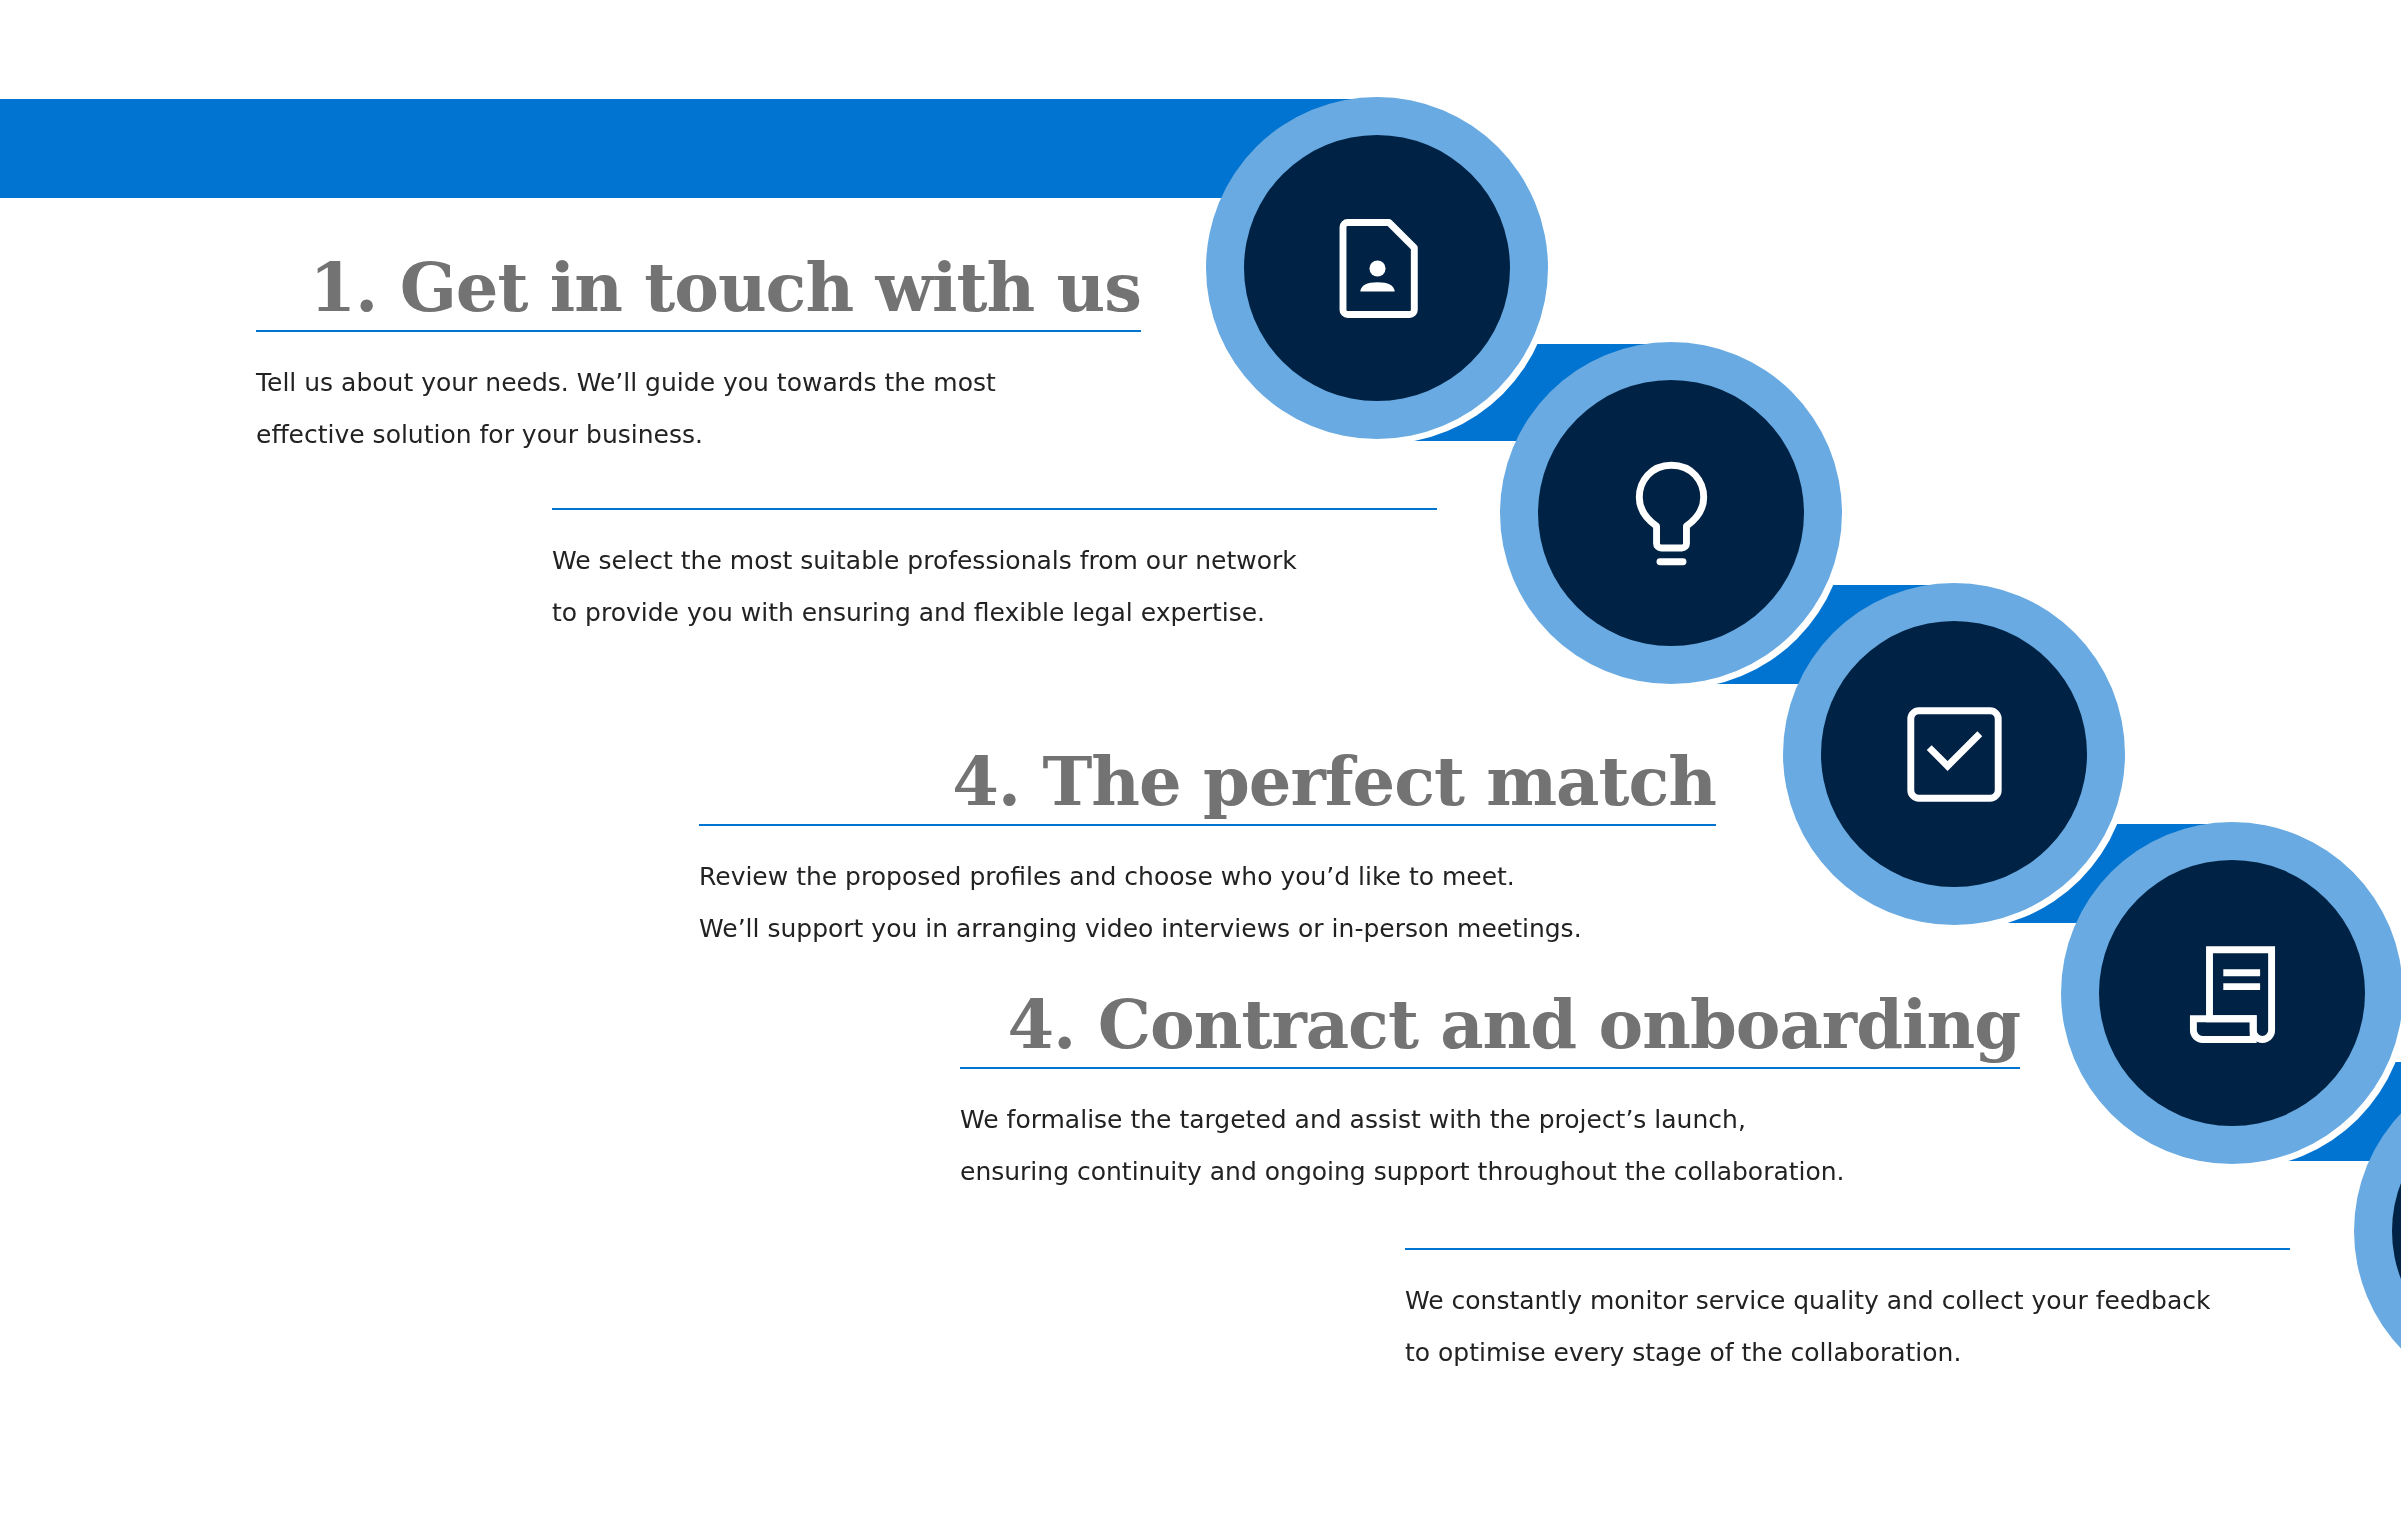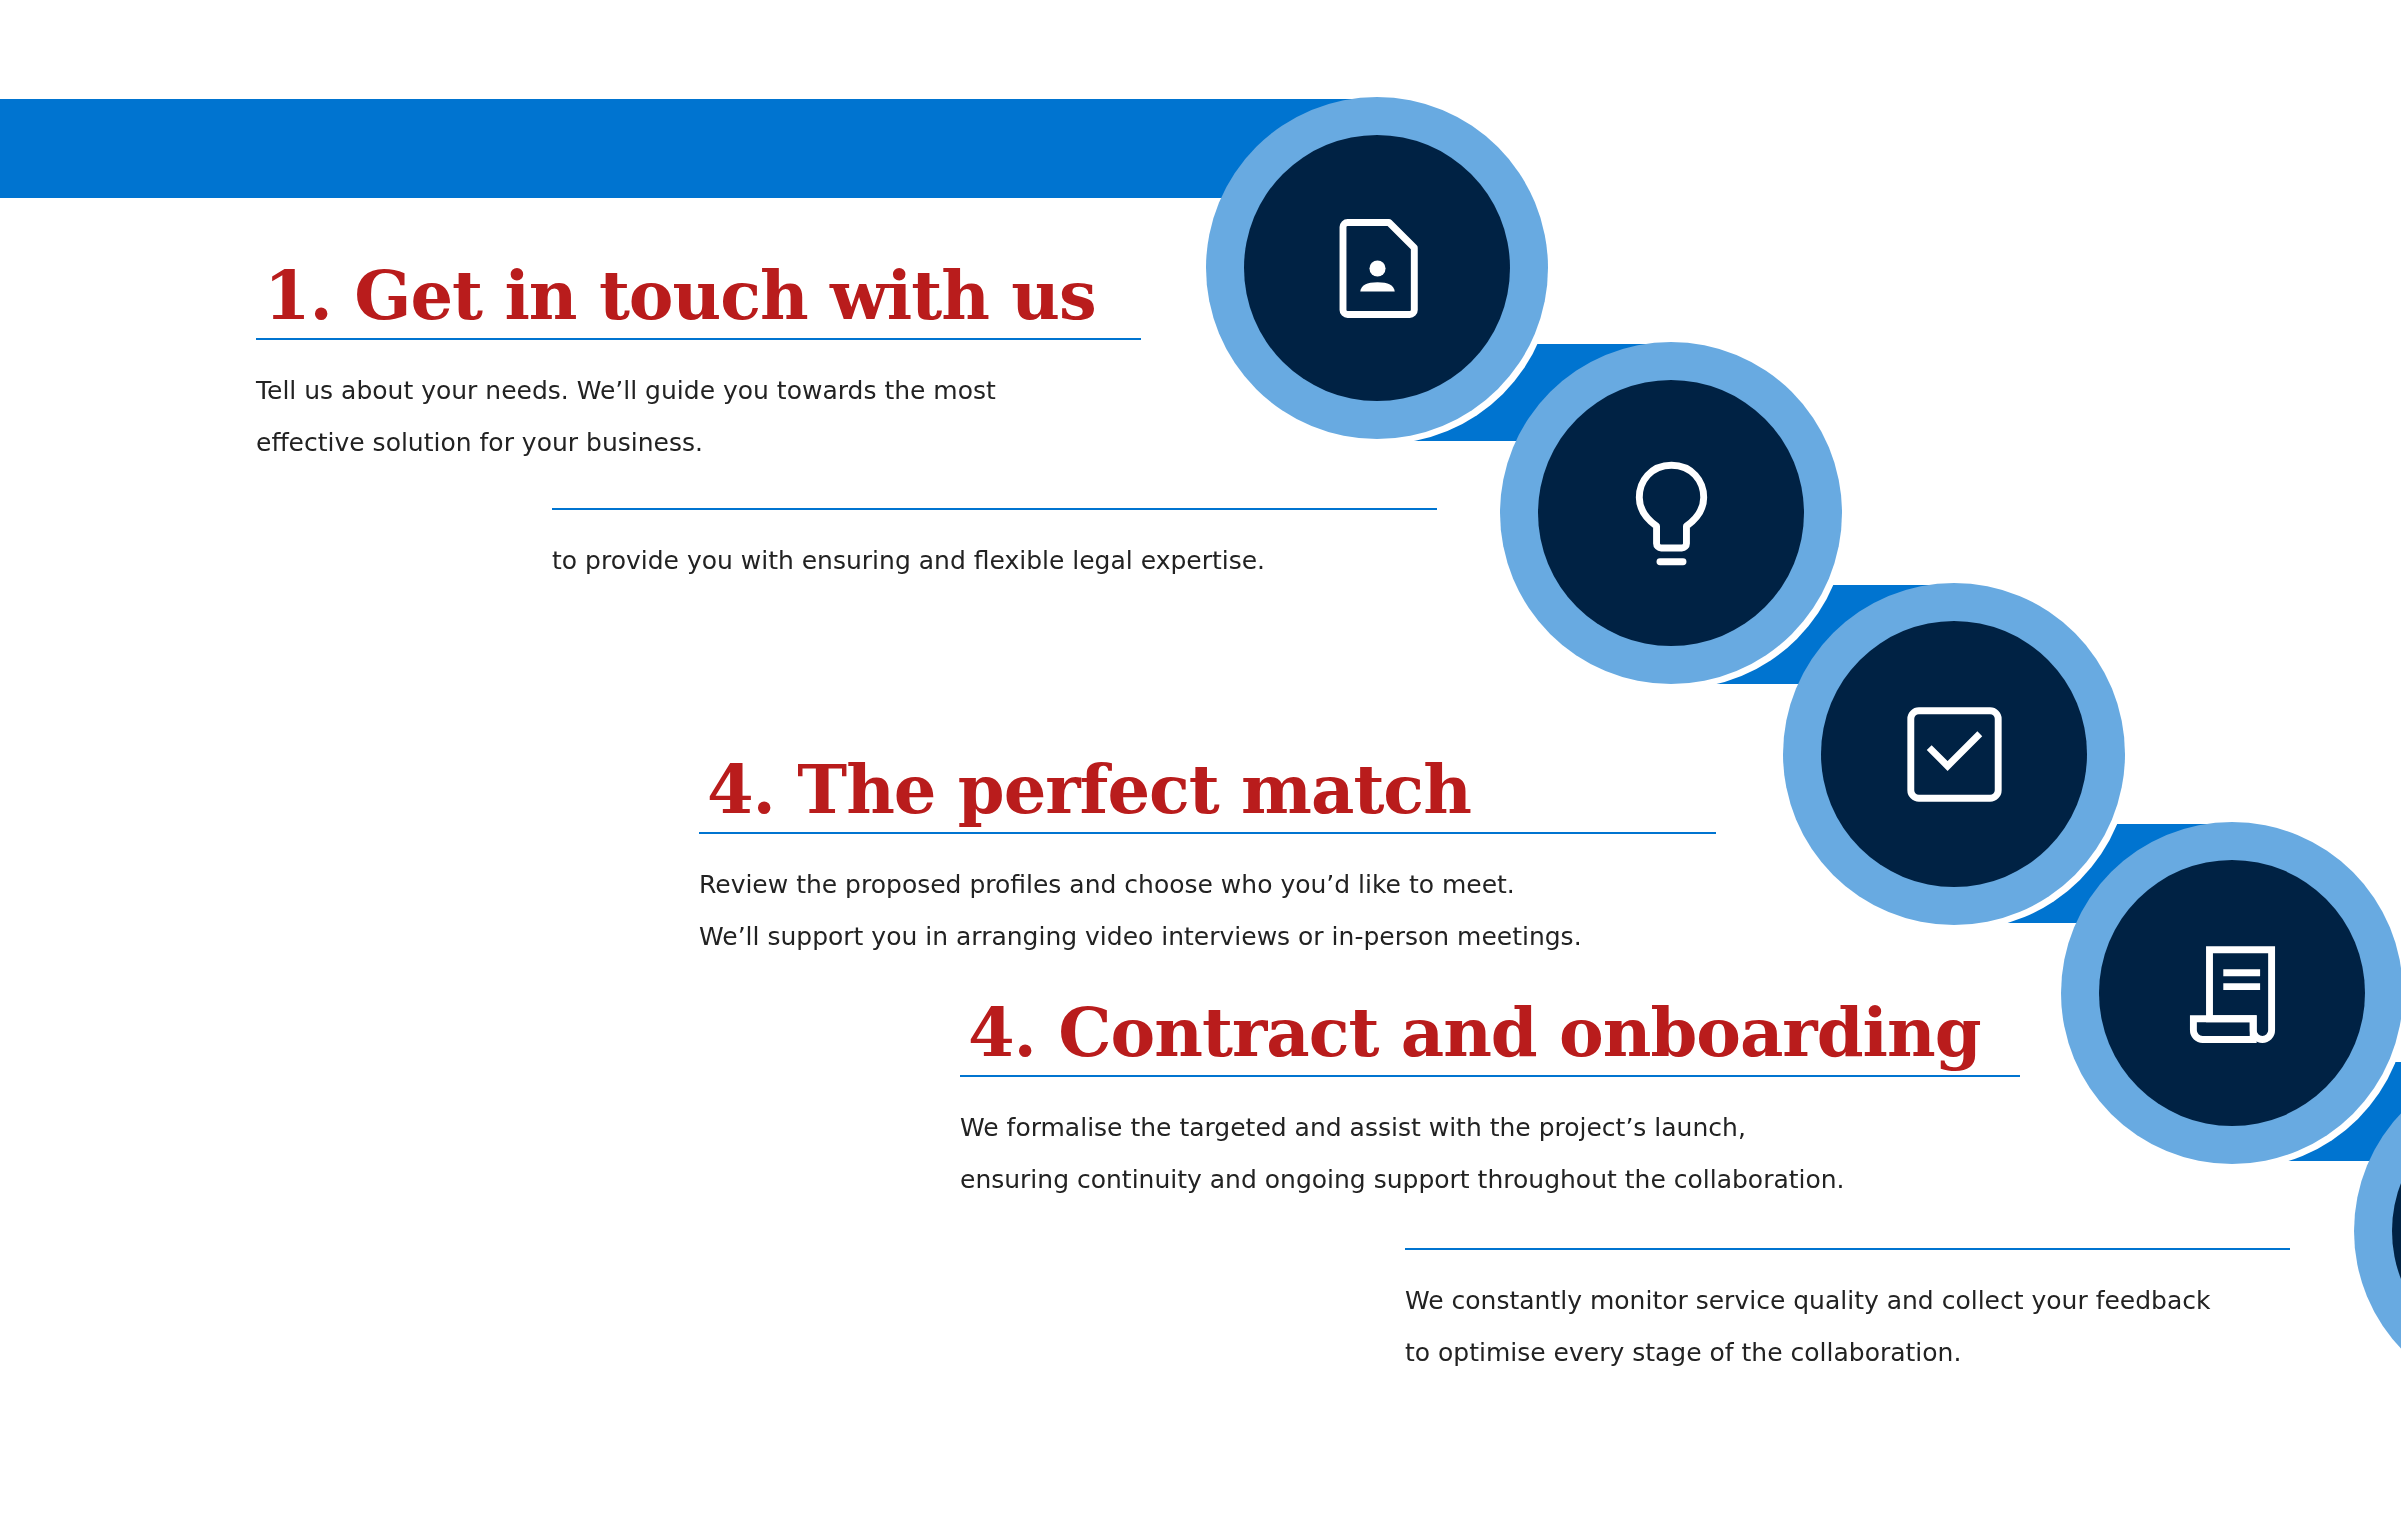--- a/index.html
+++ b/index.html
@@ -4,21 +4,21 @@
 <style>
   html, body { margin: 0; padding: 0; background: #ffffff; }
   body { width: 3120px; height: 1530px; position: relative; overflow: hidden; }
   .bar { position: absolute; background: #0074D0; }
   .circle-wrap { position: absolute; width: 342px; height: 342px; }
   .ring-shadow { position: absolute; left: 4.8px; top: 4.8px; width: 342px; height: 342px; border-radius: 50%; background: #ffffff; }
   .ring { position: absolute; left: 0; top: 0; width: 342px; height: 342px; border-radius: 50%; background: #68AAE1; }
   .core { position: absolute; left: 38px; top: 38px; width: 266px; height: 266px; border-radius: 50%; background: #002244; display: flex; align-items: center; justify-content: center; }
   .core svg { width: 115px; height: 115px; }
   .step { position: absolute; }
-  .step-title { font-family: "DejaVu Serif", "Liberation Serif", serif; font-weight: bold; font-size: 67px; color: #b91c1c; margin: 8px; line-height: 1; white-space: nowrap; letter-spacing: -1px; }
+  .step-title { font-family: "DejaVu Serif", "Liberation Serif", serif; font-weight: bold; font-size: 67px; color: #737373; margin: 0; line-height: 1; white-space: nowrap; letter-spacing: -1px; text-align: right; }
   .step-rule { height: 2.9px; background: #0074D0; margin-top: 8.6px; }
   .step-desc { font-family: "DejaVu Sans", "Liberation Sans", sans-serif; font-size: 25px; color: #222222; line-height: 52px; margin-top: 25px; white-space: nowrap; font-weight: normal; }
   .step-desc span { display: block; }
 </style>
 </head>
 <body>
 
 <div class="bar" style="left:0; top:99px; width:1378px; height:99px;"></div>
 <div class="bar" style="left:1393px; top:344px; width:279px; height:97px;"></div>
 <div class="bar" style="left:1686px; top:585px; width:269px; height:99px;"></div>
@@ -85,20 +85,21 @@
   <div class="step-rule"></div>
   <div class="step-desc">
     <span>Tell us about your needs. We’ll guide you towards the most</span>
     <span>effective solution for your business.</span>
   </div>
 </div>
 
 <div class="step" style="left:552px; top:499px; width:885px;">
   <div class="step-rule"></div>
   <div class="step-desc">
+    <span>We select the most suitable professionals from our network</span>
     <span>to provide you with ensuring and flexible legal expertise.</span>
   </div>
 </div>
 
 <div class="step" style="left:699px; top:748px; width:1017px;">
   <h2 class="step-title">4. The perfect match</h2>
   <div class="step-rule"></div>
   <div class="step-desc">
     <span>Review the proposed profiles and choose who you’d like to meet.</span>
     <span>We’ll support you in arranging video interviews or in-person meetings.</span>

